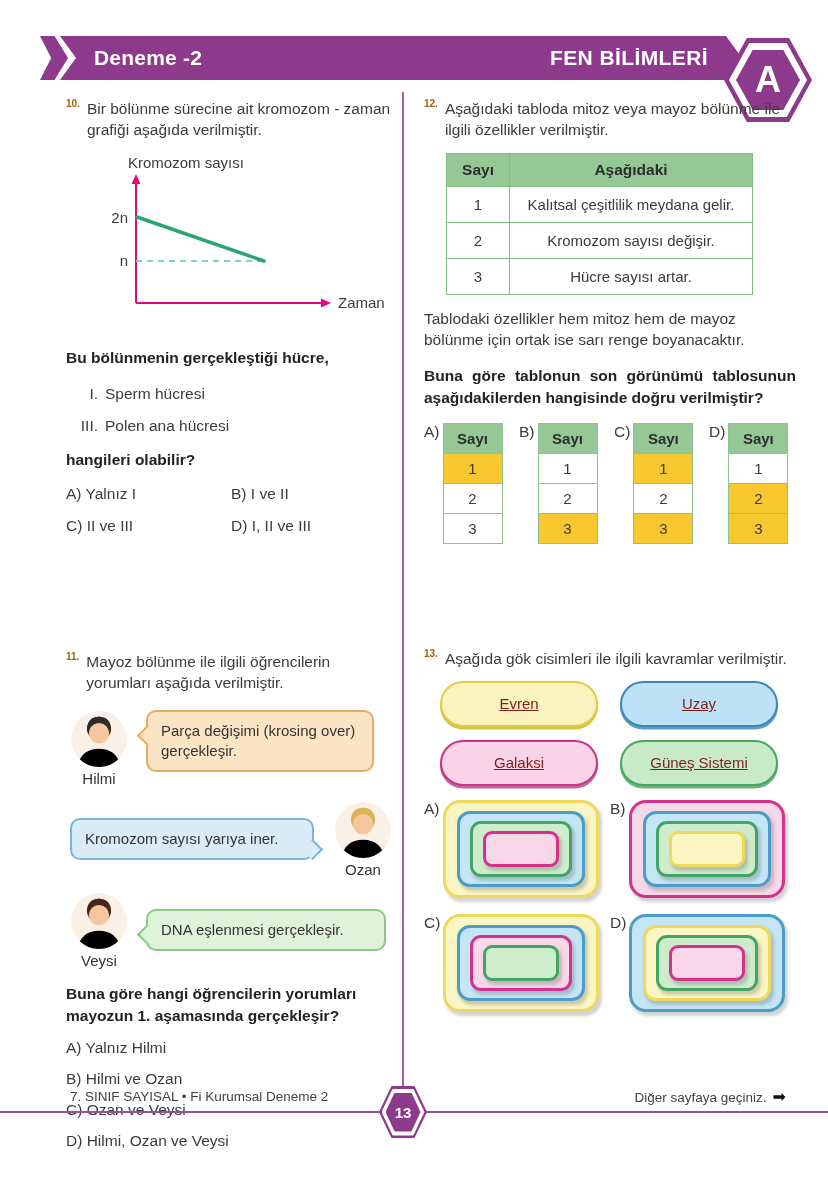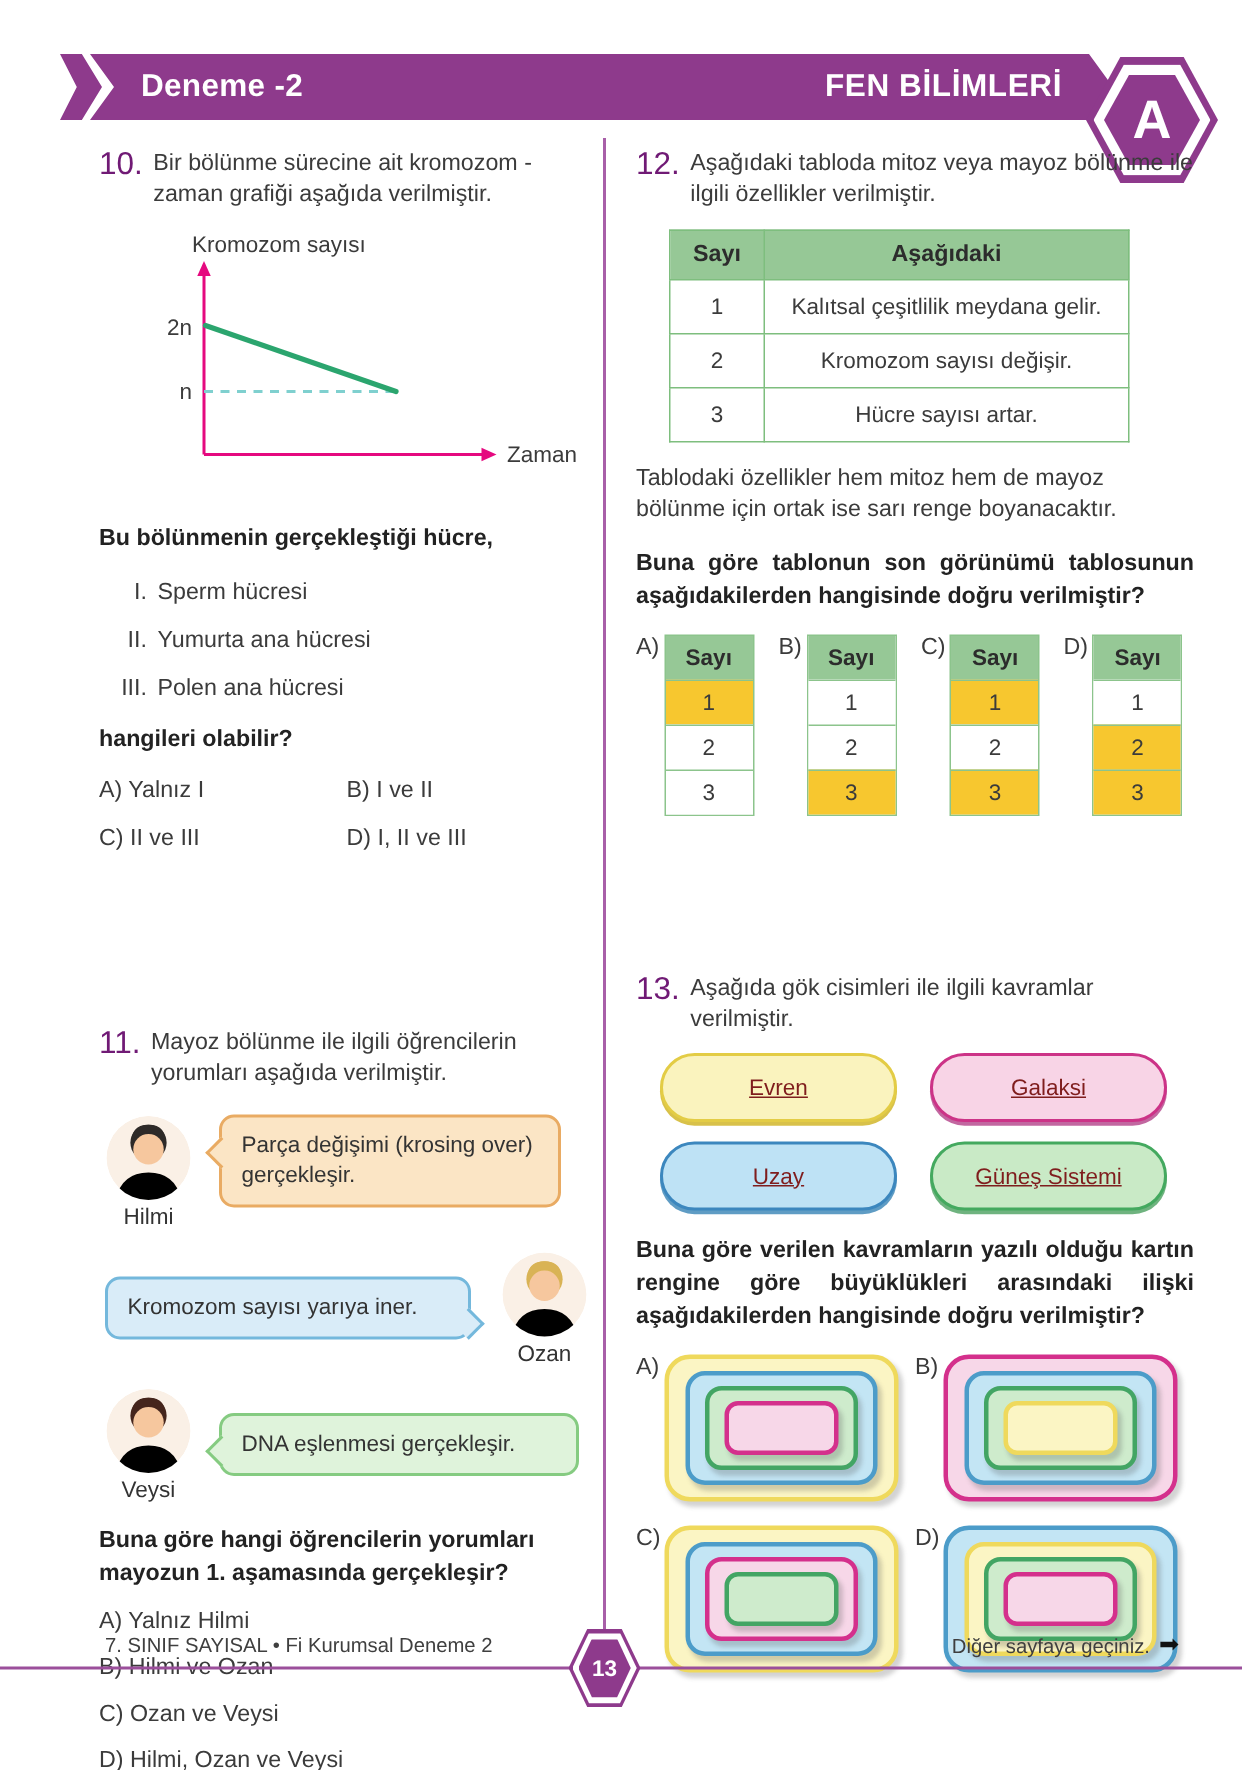--- a/index.html
+++ b/index.html
@@ -21,21 +21,21 @@
   .badge .h2{position:absolute;left:5px;top:5px;width:78px;height:74px;background:#ffffff;}
   .badge .h3{position:absolute;left:12px;top:12px;width:64px;height:60px;background:#8e3a8c;
              display:flex;align-items:center;justify-content:center;color:#fff;font-size:36px;font-weight:bold;}
 
   
   .divider{position:absolute;left:402px;top:92px;width:2px;height:996px;background:#a85fa8;}
   .col-left{position:absolute;left:66px;top:98px;width:330px;}
   .col-right{position:absolute;left:424px;top:98px;width:372px;}
 
   .q{display:flex;gap:7px;}
-  .qnum{font-weight:normal;font-size:21px;color:#701a75;white-space:nowrap;}
+  .qnum{font-weight:bold;font-size:10px;color:#a16207;white-space:nowrap;}
   .qtext{flex:1;font-size:15.5px;line-height:1.38;color:#3b3b3b;}
   .bold-p{font-weight:bold;color:#222;font-size:15.5px;line-height:1.42;}
   .just{text-align:justify;}
 
   
   .chart-wrap{margin:12px 0 0 26px;}
   .axis-title{font-size:15px;fill:#3b3b3b;}
   .tick{font-size:15px;fill:#3b3b3b;}
   .axis{stroke:#e5097f;stroke-width:2;}
   .arrow{fill:#e5097f;}
@@ -169,24 +169,20 @@
         <line class="series" x1="45" y1="64" x2="172" y2="108"></line>
       </svg>
     </div>
 
     <div class="bold-p" style="margin-top:18px">Bu bölünmenin gerçekleştiği hücre,</div>
 
     <div class="roman-items">
       <div class="roman-row">
         <span class="roman">I.</span>
         <span>Sperm hücresi</span>
-      </div>
-      <div class="roman-row">
-        <span class="roman">II.</span>
-        <span>Yumurta ana hücresi</span>
       </div>
       <div class="roman-row">
         <span class="roman">III.</span>
         <span>Polen ana hücresi</span>
       </div>
     </div>
 
     <div class="bold-p">hangileri olabilir?</div>
 
     <div class="opt-grid-2">
@@ -333,26 +329,25 @@
       </div>
     </div>
 
     <div class="q" style="margin-top:104px">
       <span class="qnum">13.</span>
       <div class="qtext">Aşağıda gök cisimleri ile ilgili kavramlar verilmiştir.</div>
     </div>
 
     <div class="pills">
       <div class="pill" data-color="yellow">Evren</div>
+      <div class="pill" data-color="blue">Uzay</div>
       <div class="pill" data-color="pink">Galaksi</div>
-      <div class="pill" data-color="blue">Uzay</div>
       <div class="pill" data-color="green">Güneş Sistemi</div>
     </div>
 
-    <div class="bold-p just" style="margin-top:16px">Buna göre verilen kavramların yazılı olduğu kartın rengine göre büyüklükleri arasındaki ilişki aşağıdakilerden hangisinde doğru verilmiştir?</div>
 
     <div class="nest-grid">
       <div class="nest-opt">
         <span class="opt-label">A)</span>
         <div class="nest n0" data-color="yellow">
           <div class="nest n1" data-color="blue">
             <div class="nest n2" data-color="green">
               <div class="nest n3" data-color="pink"></div>
             </div>
           </div>

